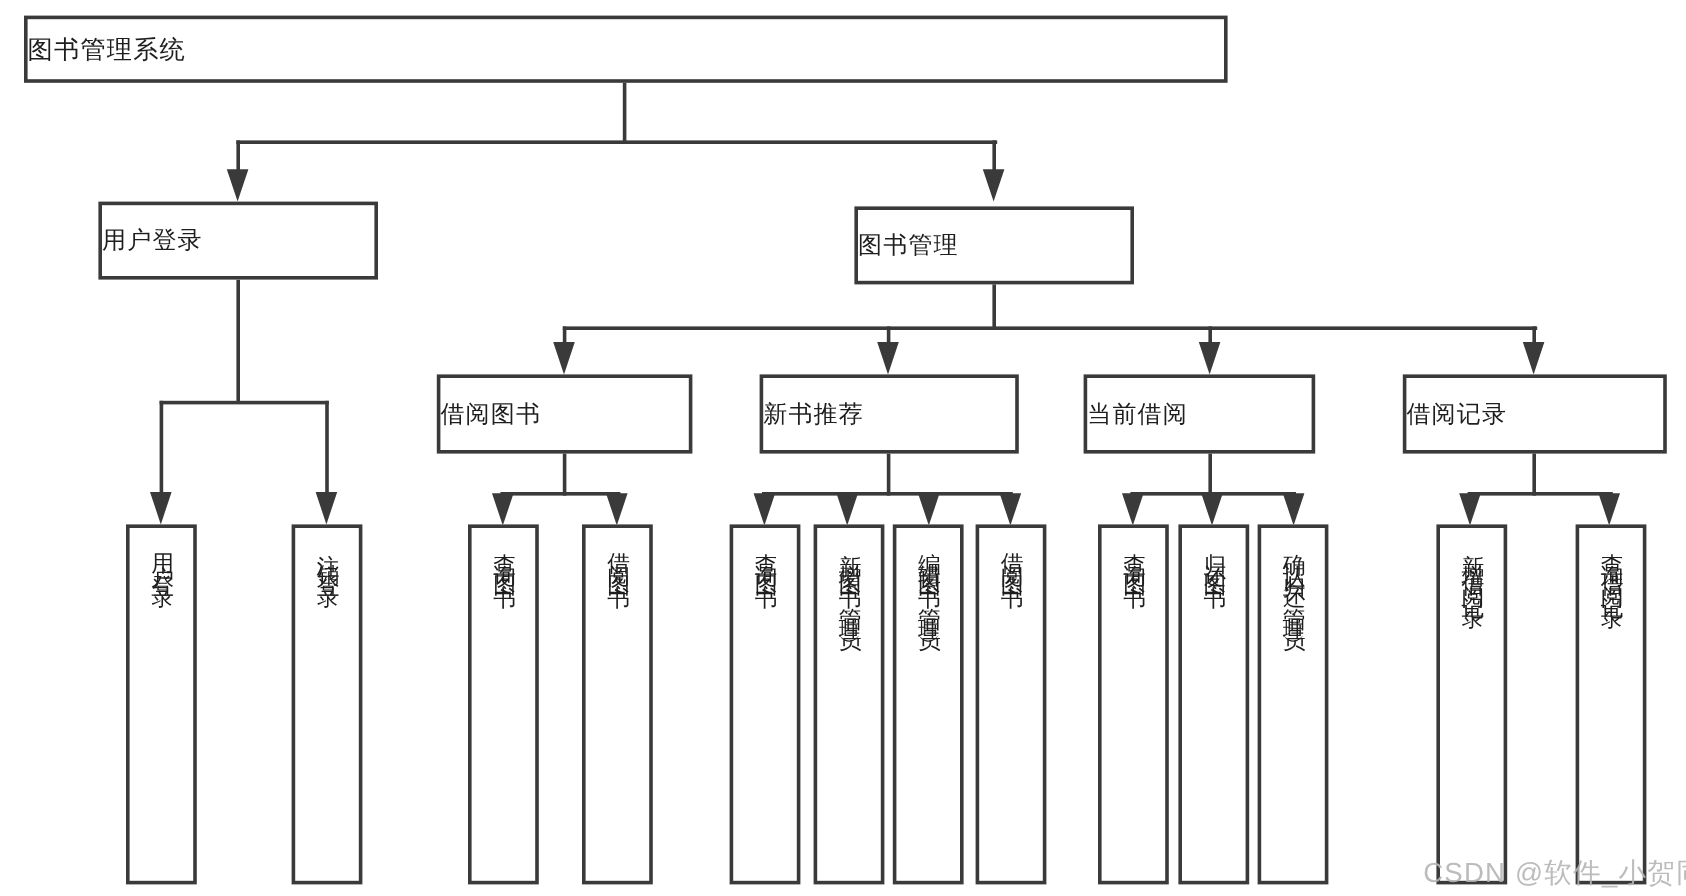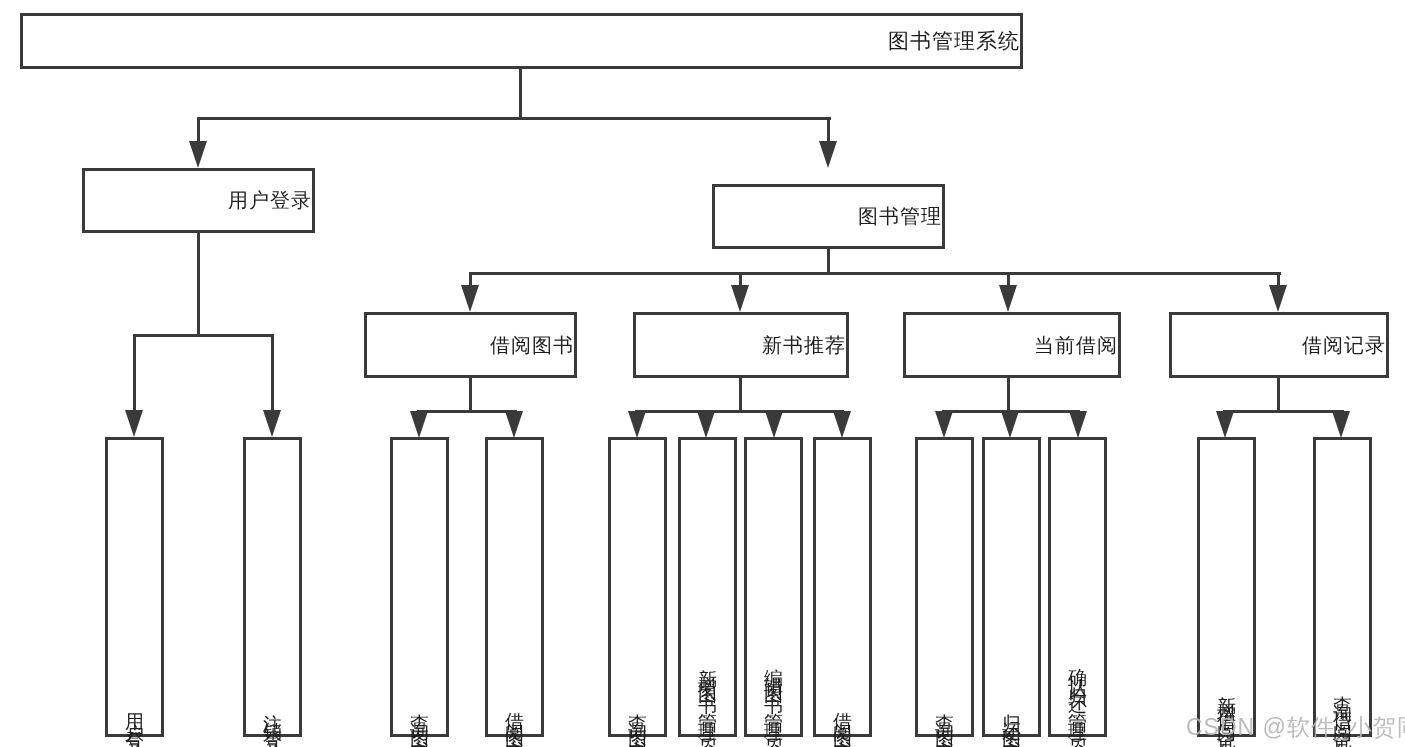--- a/index.html
+++ b/index.html
@@ -23,21 +23,21 @@
     position:absolute;width:0;height:0;
     border-left:9px solid transparent;
     border-right:9px solid transparent;
     border-top:27px solid var(--line);
   }
   
   .node{
     position:absolute;box-sizing:border-box;
     border:3px solid var(--line);
     background:var(--background);
-    display:flex;align-items:center;justify-content:flex-end;
+    display:flex;align-items:center;justify-content:flex-start;
     color:var(--text);
   }
   .root{font-size:21px;letter-spacing:1px;}
   .branch{font-size:20px;letter-spacing:1px;}
   .leaf{
     writing-mode:vertical-rl;text-orientation:mixed;
     font-size:19px;letter-spacing:9px;
     padding-top:6px;
   }
   .leaf span{display:block;}
@@ -100,31 +100,31 @@
   <div class="arrow" style="left:1216px;top:411px"></div>
   <div class="arrow" style="left:1332px;top:411px"></div>
 
   <div class="node root" style="left:20px;top:13px;width:1003px;height:56px">
     <span>图书管理系统</span>
   </div>
 
   <div class="node branch" style="left:82px;top:168px;width:233px;height:65px">
     <span>用户登录</span>
   </div>
-  <div class="node branch" style="left:712px;top:184px;width:233px;height:65px">
+  <div class="node branch" style="left:712px;top:172px;width:233px;height:65px">
     <span>图书管理</span>
   </div>
 
   <div class="node branch" style="left:364px;top:312px;width:213px;height:66px">
     <span>借阅图书</span>
   </div>
   <div class="node branch" style="left:633px;top:312px;width:216px;height:66px">
     <span>新书推荐</span>
   </div>
-  <div class="node branch" style="left:903px;top:312px;width:218px;height:66px">
+  <div class="node branch" style="left:903px;top:312px;width:193px;height:66px">
     <span>当前借阅</span>
   </div>
   <div class="node branch" style="left:1169px;top:312px;width:220px;height:66px">
     <span>借阅记录</span>
   </div>
 
   <div class="node leaf" style="left:105px;top:437px;width:59px;height:300px">
     <span>用户登录</span>
   </div>
   <div class="node leaf" style="left:243px;top:437px;width:59px;height:300px">

